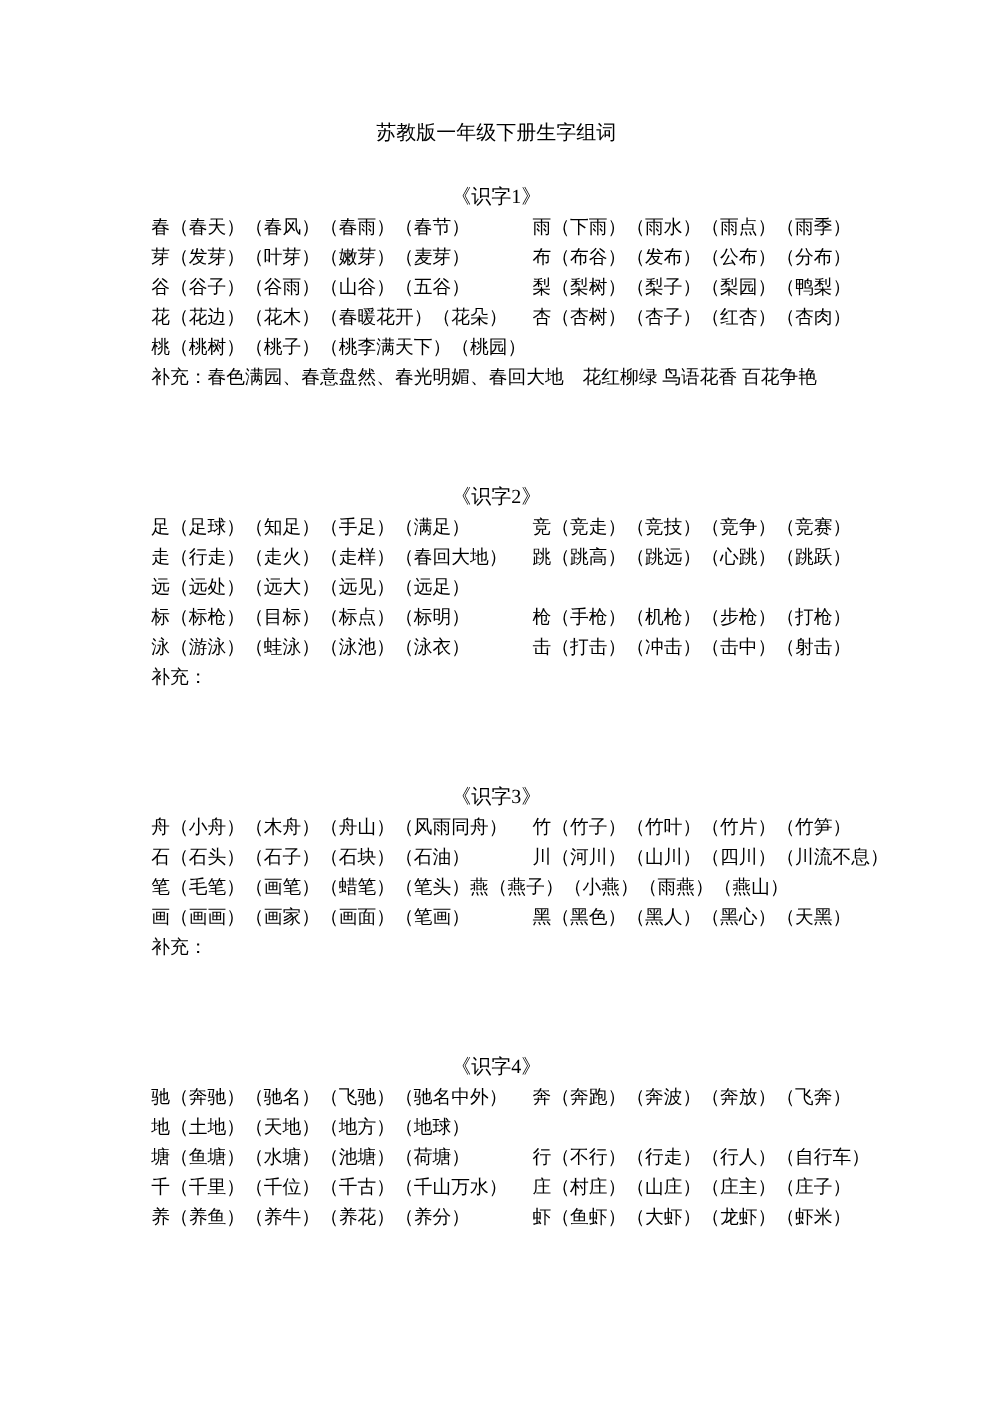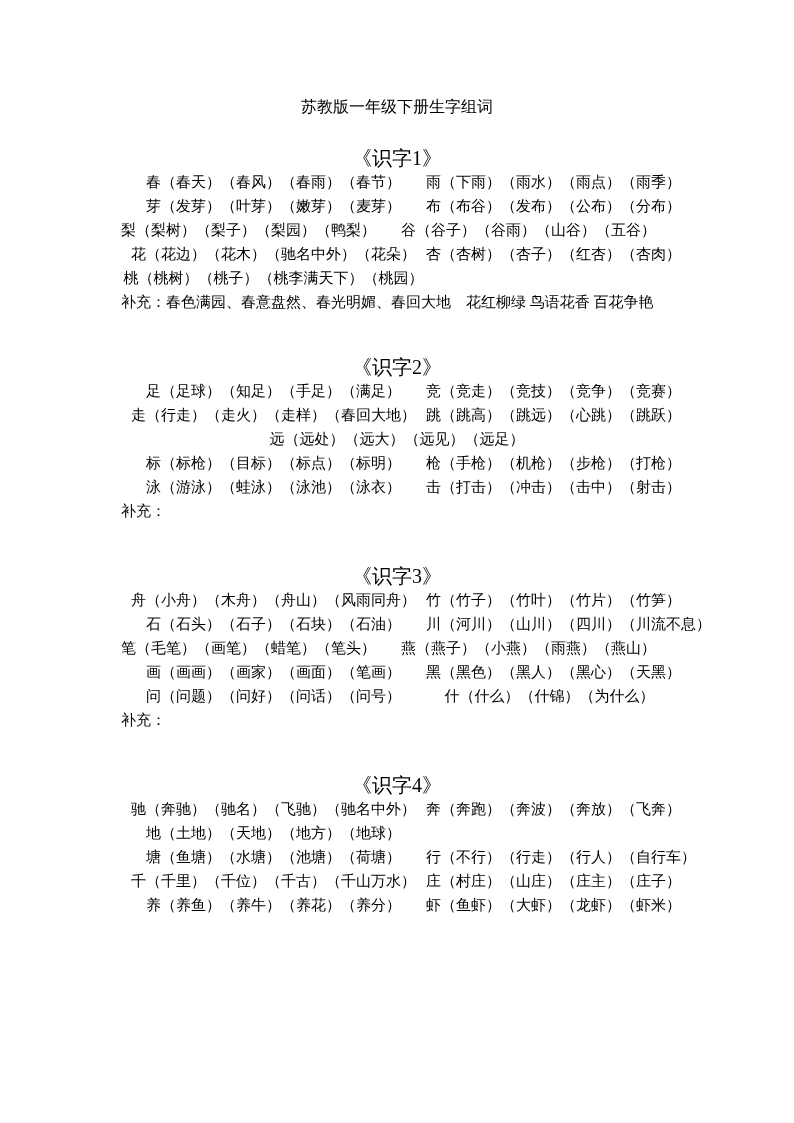--- a/index.html
+++ b/index.html
@@ -21,35 +21,34 @@
     padding: 95px 85px 0 85px;
     overflow: hidden;
   }
   .doc-title {
     text-align: center;
     font-size: 16px;
     line-height: 24px;
     white-space: nowrap;
   }
   .lesson-section {
-    margin-top: 41px;
+    margin-top: 72px;
   }
   .lesson-section:first-child {
     margin-top: 27px;
   }
   .section-header {
     text-align: center;
-    font-size: 20px;
+    font-size: 16px;
     line-height: 24px;
   }
   .row {
     display: flex;
     line-height: 24px;
     white-space: nowrap;
-    text-align: center;
   }
   .cell.left {
     width: 305px;
     flex: 0 0 305px;
   }
   .cell.right {
     flex: 1 1 auto;
   }
   .supplement {
     line-height: 24px;
@@ -69,26 +68,26 @@
     <span class="cell left">春（春天）（春风）（春雨）（春节）</span>
     <span class="cell right">雨（下雨）（雨水）（雨点）（雨季）</span>
   </div>
 
   <div class="row">
     <span class="cell left">芽（发芽）（叶芽）（嫩芽）（麦芽）</span>
     <span class="cell right">布（布谷）（发布）（公布）（分布）</span>
   </div>
 
   <div class="row">
+    <span class="cell left">谷（谷子）（谷雨）（山谷）（五谷）</span>
     <span class="cell right">梨（梨树）（梨子）（梨园）（鸭梨）</span>
-    <span class="cell left">谷（谷子）（谷雨）（山谷）（五谷）</span>
   </div>
 
   <div class="row">
-    <span class="cell left">花（花边）（花木）（驰名中外）（花朵）</span>
+    <span class="cell left">花（花边）（花木）（春暖花开）（花朵）</span>
     <span class="cell right">杏（杏树）（杏子）（红杏）（杏肉）</span>
   </div>
 
   <div class="row">
     <span class="cell left">桃（桃树）（桃子）（桃李满天下）（桃园）</span>
     <span class="cell right"></span>
   </div>
 </div>
     <div class="supplement">补充：春色满园、春意盘然、春光明媚、春回大地　花红柳绿 鸟语花香 百花争艳</div>
   </section>
@@ -139,24 +138,20 @@
   <div class="row">
     <span class="cell right">笔（毛笔）（画笔）（蜡笔）（笔头）</span>
     <span class="cell left">燕（燕子）（小燕）（雨燕）（燕山）</span>
   </div>
 
   <div class="row">
     <span class="cell left">画（画画）（画家）（画面）（笔画）</span>
     <span class="cell right">黑（黑色）（黑人）（黑心）（天黑）</span>
   </div>
 
-  <div class="row">
-    <span class="cell left">问（问题）（问好）（问话）（问号）</span>
-    <span class="cell right">什（什么）（什锦）（为什么）</span>
-  </div>
 </div>
     <div class="supplement">补充：</div>
   </section>
 
   <section class="lesson-section">
     <div class="section-header">《识字4》</div>
     <div class="rows">
   <div class="row">
     <span class="cell left">驰（奔驰）（驰名）（飞驰）（驰名中外）</span>
     <span class="cell right">奔（奔跑）（奔波）（奔放）（飞奔）</span>

